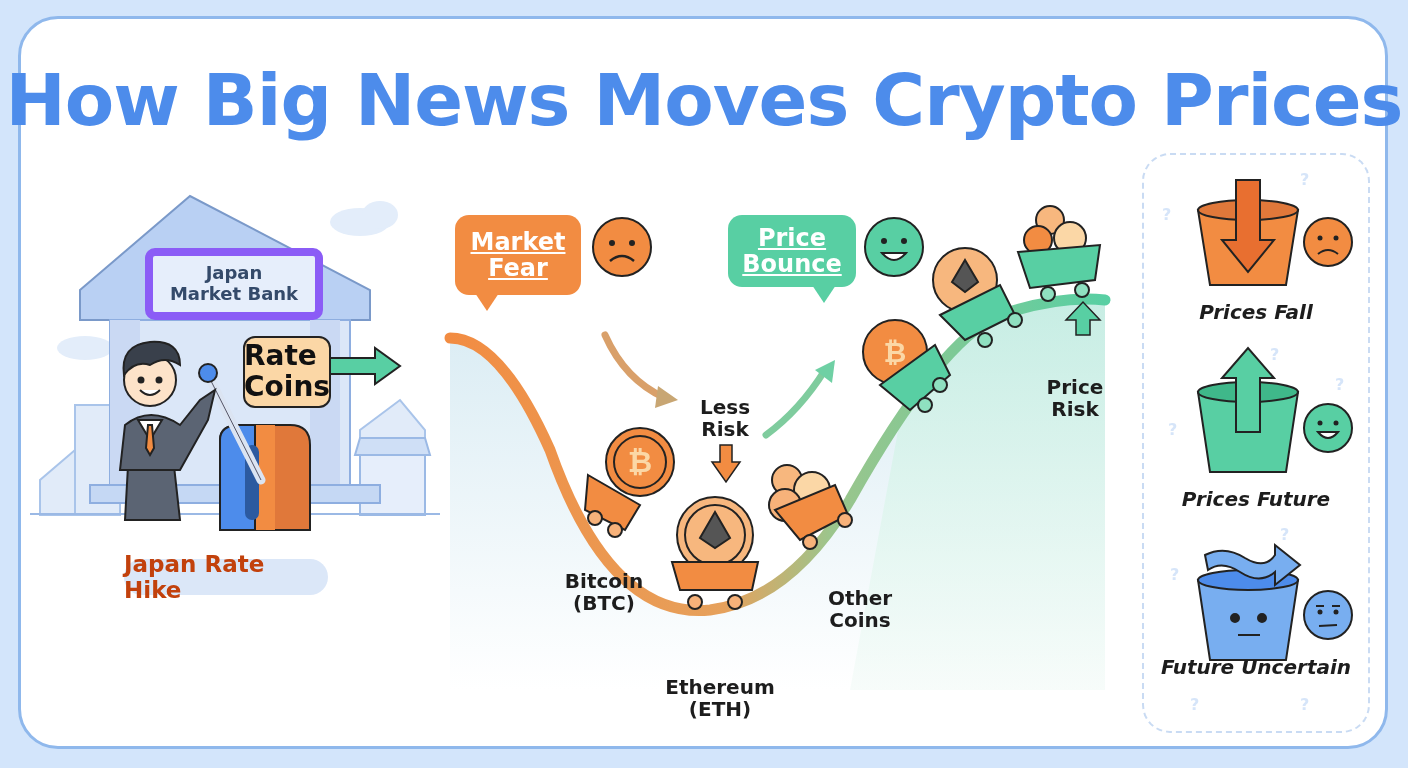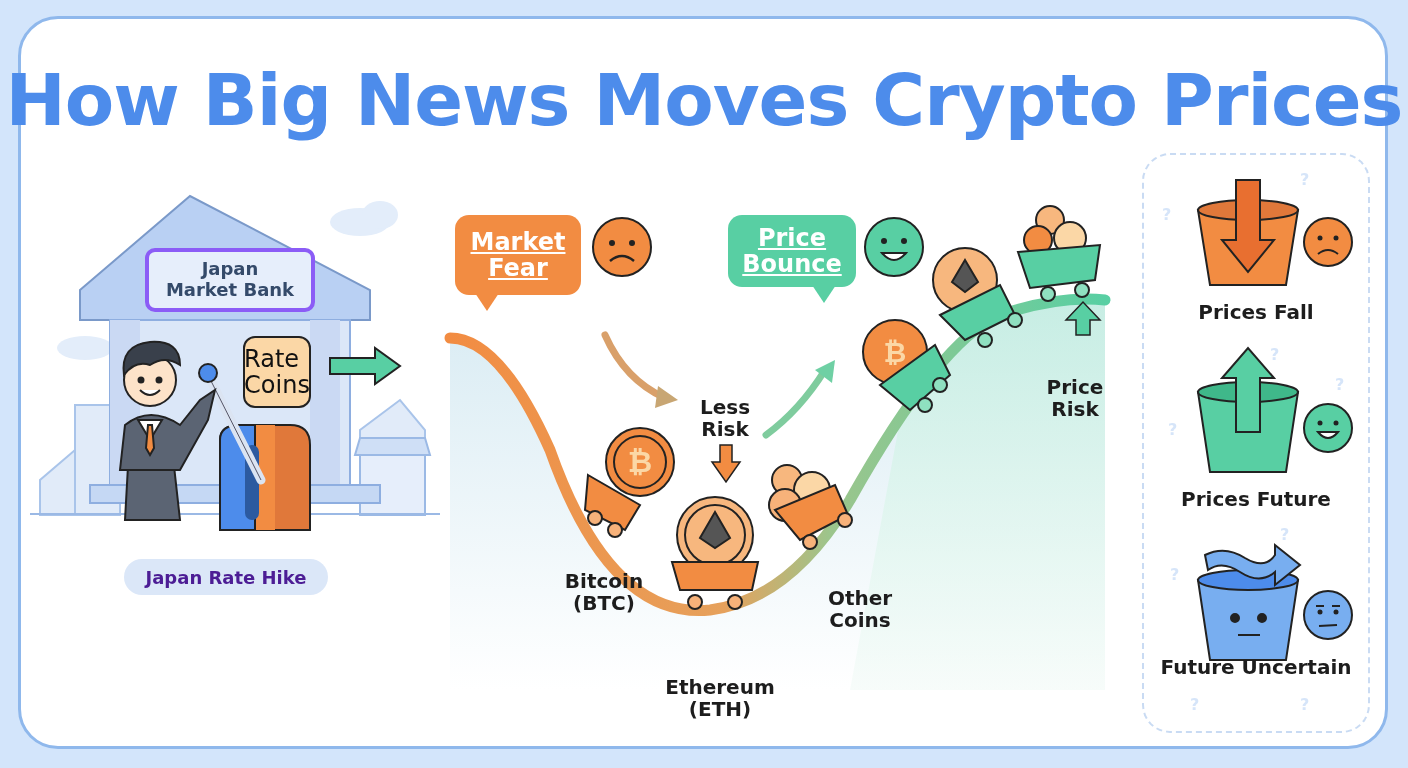--- a/index.html
+++ b/index.html
@@ -8,24 +8,24 @@
   .title { position:absolute; left:0; width:1408px; top:58px; text-align:center; font-family:"DejaVu Sans", sans-serif; font-weight:bold; font-size:72px; color:#4d8ceb; letter-spacing:-1px; }
   .abs { position:absolute; }
   .lbl { font-family:"DejaVu Sans", sans-serif; font-weight:bold; color:#1d1d1d; text-align:center; line-height:1.1; }
   .bubble { position:absolute; border-radius:14px; color:#fff; font-weight:bold; text-align:center; line-height:1.1; font-size:24px; display:flex; align-items:center; justify-content:center;text-decoration:underline; }
   .bubble:after { content:""; position:absolute; bottom:-16px; width:0; height:0; border-left:12px solid transparent; border-right:12px solid transparent; }
   .fear { left:455px; top:215px; width:126px; height:80px; background:#f28c42; }
   .fear:after { left:20px; border-top:18px solid #f28c42; }
   .bounce { left:728px; top:215px; width:128px; height:72px; background:#58cfa3; }
   .bounce:after { right:20px; border-top:18px solid #58cfa3; }
   .sidebox { position:absolute; left:1142px; top:153px; width:228px; height:580px; border:2px dashed #c9dbf3; border-radius:28px; box-sizing:border-box; }
-  .pill { position:absolute; left:124px; top:559px; width:204px; height:36px; border-radius:18px; background:#dbe7f8; color:#4c1d95; font-weight:bold; font-size:18px; display:flex; align-items:center; justify-content:center; }
-  .bankname { position:absolute; left:145px; top:248px; width:162px; height:56px; border:4px solid #8b5cf6; border-radius:10px; background:#e6eefb; color:#344a6a; font-weight:bold; font-size:18px; text-align:center; line-height:1.15; display:flex; align-items:center; justify-content:center; }
-  .ratehike { position:absolute; left:243px; top:336px; width:68px; height:72px; background:#fbd7a6; border:2px solid #222; border-radius:12px; font-weight:normal; font-size:24px; line-height:1.1; display:flex; align-items:center; justify-content:center; color:#111; box-sizing:border-box; }
-  .side-lbl { position:absolute; width:228px; left:1142px; text-align:center; font-weight:bold; font-size:20px; color:#1d1d1d; }
+  .pill { position:absolute; left:124px; top:559px; width:204px; height:36px; border-radius:18px; background:#dbe7f8; color:#c2410c; font-weight:bold; font-size:23px; display:flex; align-items:center; justify-content:center; }
+  .bankname { position:absolute; left:145px; top:248px; width:162px; height:56px; border:8px solid #8b5cf6; border-radius:10px; background:#e6eefb; color:#344a6a; font-weight:bold; font-size:18px; text-align:center; line-height:1.15; display:flex; align-items:center; justify-content:center; }
+  .ratehike { position:absolute; left:243px; top:336px; width:88px; height:72px; background:#fbd7a6; border:2px solid #222; border-radius:12px; font-weight:bold; font-size:28px; line-height:1.1; display:flex; align-items:center; justify-content:center; color:#111; box-sizing:border-box; }
+  .side-lbl { position:absolute; width:228px; left:1142px; text-align:center; font-weight:bold; font-size:20px; color:#1d1d1d;font-style:italic; }
 </style>
 </head>
 <body>
 
 <div class="frame"></div>
 
 <div class="title">How Big News Moves Crypto Prices</div>
 
 <svg class="abs" style="left:30px;top:180px" width="420" height="380">
 

